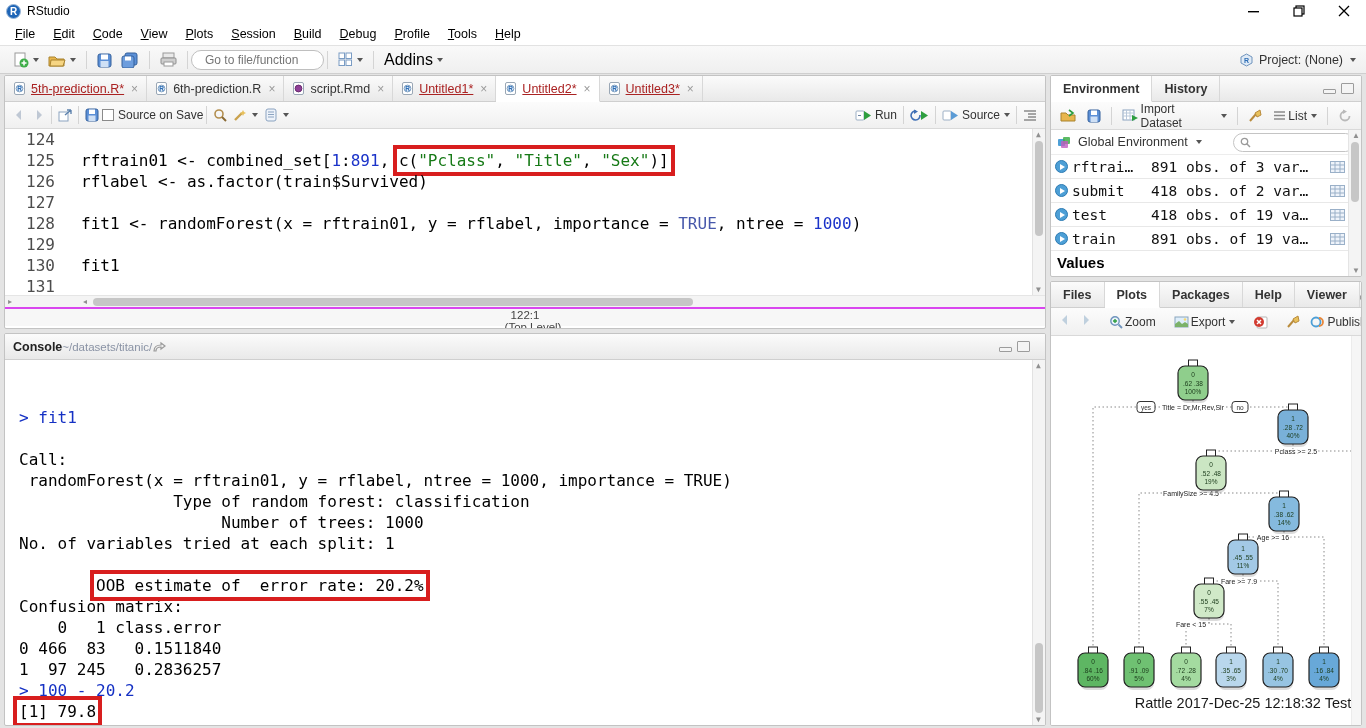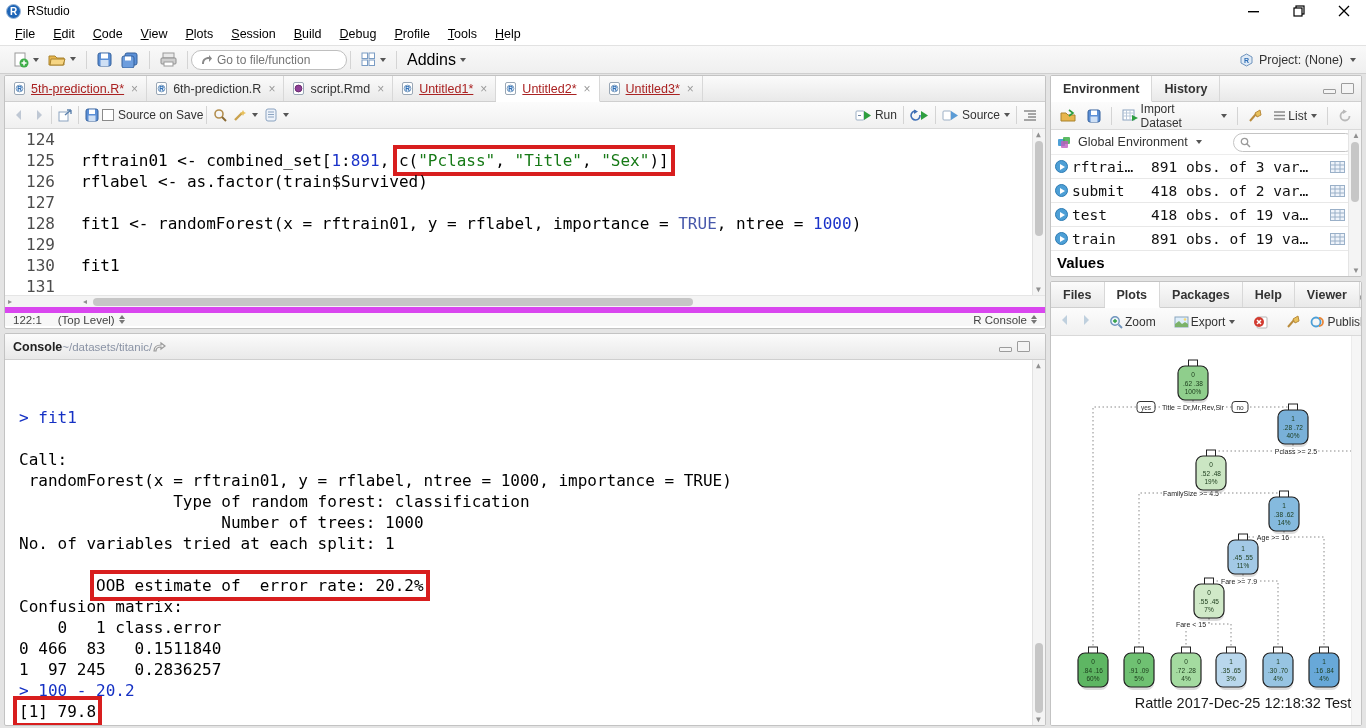--- a/index.html
+++ b/index.html
@@ -13,26 +13,26 @@
   .title-text { font-size:12px; color:#000; margin-left:6px; }
   .win-controls { margin-left:auto; display:flex; height:100%; }
   .win-btn { width:45px; height:100%; display:flex; align-items:center; justify-content:center;
              font-size:13px; color:#000; }
   .win-btn svg { display:block; }
   .menubar { height:23px; background:#ffffff; display:flex; align-items:center; padding-left:6px; }
   .menu-item { font-size:12.5px; color:#000; padding:3px 9px; cursor:default; }
   .menu-item::first-letter { text-decoration:underline; }
   .toolbar { height:29px; background:linear-gradient(#f9f9f9,#efefef); border-top:1px solid #e2e2e2;
              border-bottom:1px solid #cfcfcf; display:flex; align-items:center; padding:0 6px; }
-  .tb-group { display:flex; align-items:flex-start; gap:3px; padding:0 4px; }
+  .tb-group { display:flex; align-items:flex-end; gap:3px; padding:0 4px; }
   .tb-sep { width:1px; height:18px; background:#d4d4d4; margin:0 3px; }
   .tb-btn { display:flex; align-items:center; gap:2px; padding:2px 3px; border-radius:3px; }
   .caret { width:0; height:0; border-left:3.5px solid transparent; border-right:3.5px solid transparent;
            border-top:4px solid #555; display:inline-block; margin-left:2px; }
-  .goto-box { width:156px; height:20px; border:1px solid #bfbfbf; border-radius:10px; background:#fff;
+  .goto-box { width:133px; height:20px; border:1px solid #bfbfbf; border-radius:10px; background:#fff;
               display:flex; align-items:center; padding:0 8px; gap:5px; }
   .goto-box input { border:none; outline:none; font-size:12px; color:#888; width:115px; background:transparent;
                     font-family:"Liberation Sans", sans-serif; }
   .project-btn { margin-left:auto; display:flex; align-items:center; gap:5px; font-size:12.5px; color:#333;
                  padding-right:4px; }
   
   .workspace { position:absolute; top:75px; left:4px; right:4px; bottom:2px; display:flex; gap:4px; }
   .col-left { flex:1; display:flex; flex-direction:column; gap:4px; }
   .col-right { width:312px; display:flex; flex-direction:column; gap:4px; }
   .pane { background:#fff; border:1px solid #c3c3c3; border-radius:2px; overflow:hidden; position:relative; }
@@ -62,22 +62,22 @@
   .code-line { display:flex; white-space:pre; }
   .gutter { width:62px; text-align:right; padding-right:12px; color:#4d4d4d; flex:none; }
   .code-text { padding-left:14px; }
   .cs-p { color:#000; } .cs-n { color:#1b33c9; } .cs-s { color:#177a17; } .cs-k { color:#4758ab; }
   .red-outline { outline:4px solid #d81e1e; outline-offset:2px; }
   .vscroll { position:absolute; top:0; right:0; width:13px; background:#f4f4f4; border-left:1px solid #e2e2e2; }
   .vscroll .thumb { position:absolute; left:2px; right:2px; background:#c6c6c6; border-radius:4px; }
   .scroll-arrow { position:absolute; left:3px; width:7px; height:7px; color:#8f8f8f; font-size:8px; line-height:7px; }
   .hscroll { height:12px; background:#f4f4f4; border-top:1px solid #e5e5e5; position:relative; }
   .hscroll .thumb { position:absolute; top:2px; height:8px; background:#c6c6c6; border-radius:4px; }
-  .ed-status { height:19px; border-top:6px solid #d946ef; background:#f7f7f7; display:flex; align-items:center;
-               font-size:11.5px; color:#444; padding:0 8px; }
+  .ed-status { height:19px; border-top:2px solid #d946ef; background:#f7f7f7; display:flex; align-items:center;
+               font-size:11.5px; color:#444; padding:0 8px;flex-direction:column; }
   .updown { display:inline-flex; flex-direction:column; gap:1px; margin-left:4px; }
   .updown i { width:0; height:0; border-left:3px solid transparent; border-right:3px solid transparent; display:block; }
   .updown .u { border-bottom:4px solid #777; } .updown .d { border-top:4px solid #777; }
   
   #console-pane { flex:1; }
   .console-header { height:26px; background:linear-gradient(#fbfbfb,#e9e9e9); border-bottom:1px solid #cfcfcf;
                     display:flex; align-items:center; padding:0 8px; }
   .console-title { font-size:12.5px; font-weight:bold; color:#222; }
   .console-path { font-size:11.5px; color:#8a93a5; }
   .console-body { position:relative; padding:5px 0 0 14px; height:calc(100% - 26px);

